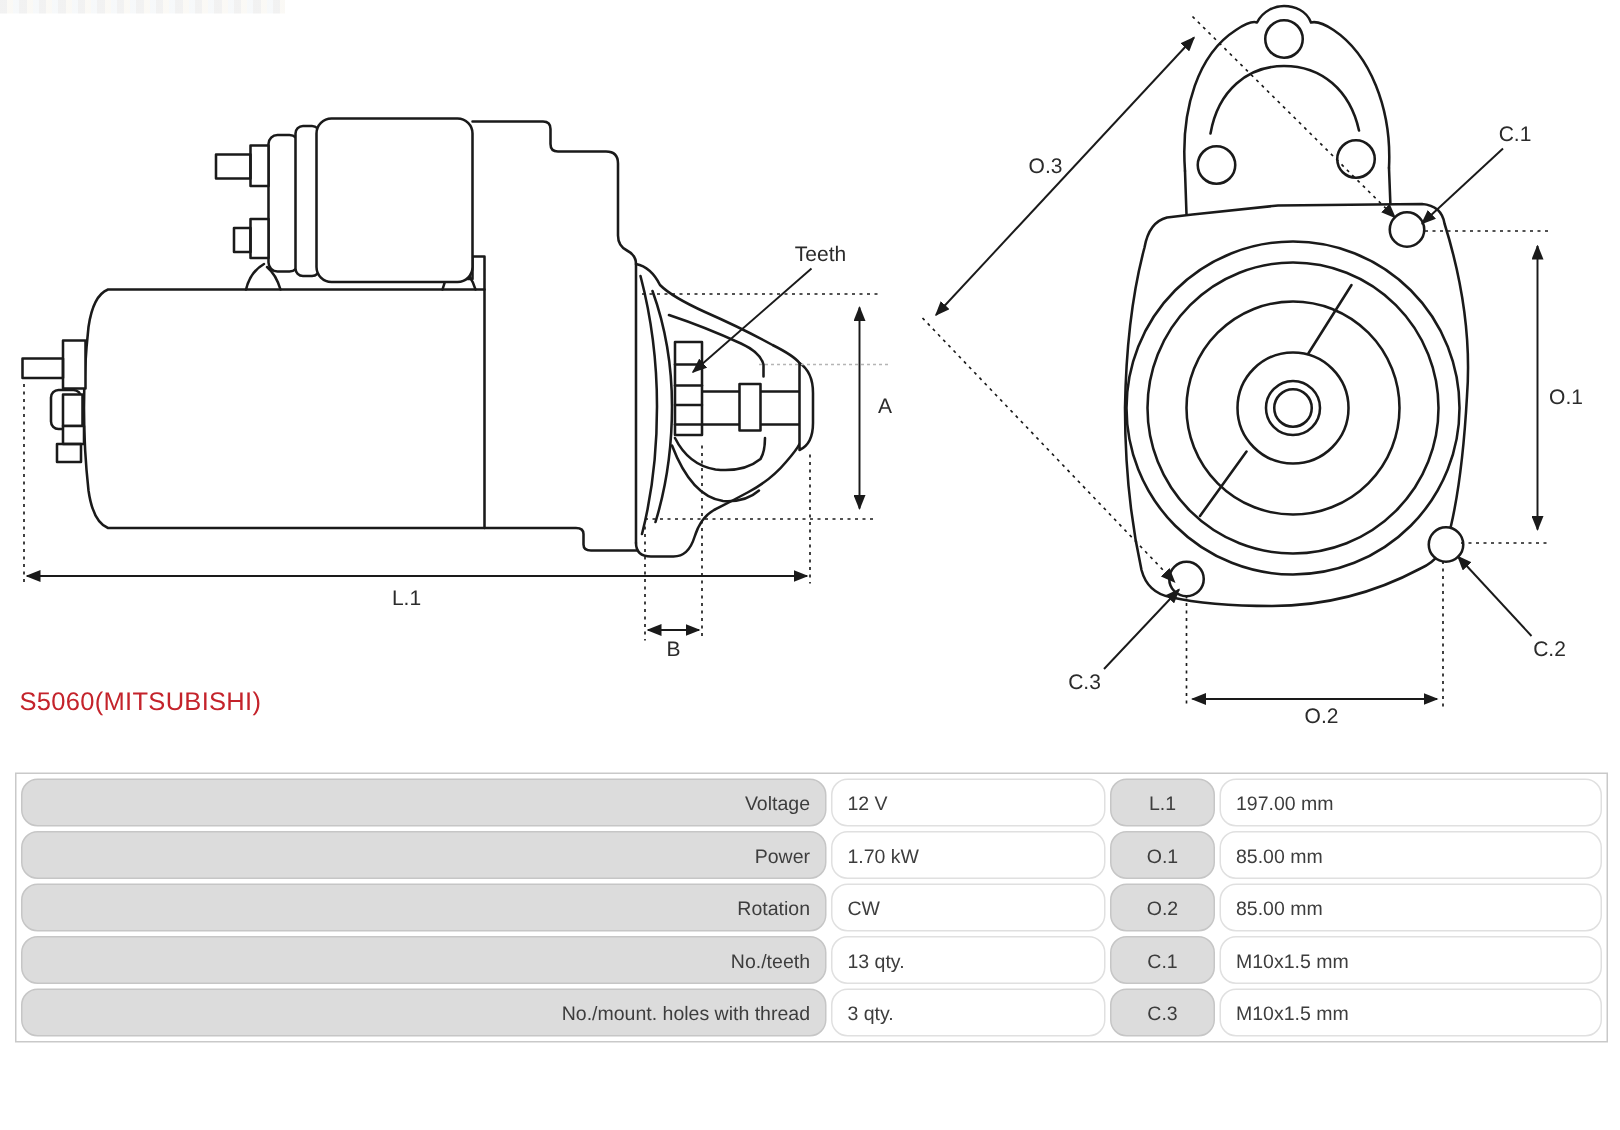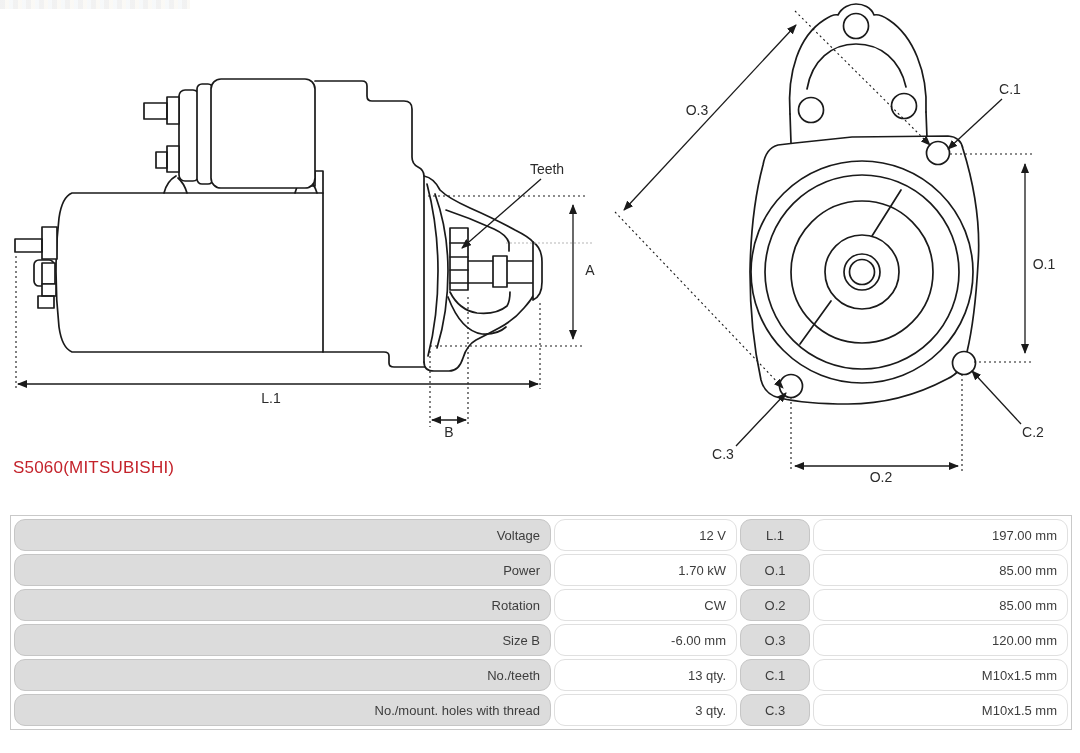--- a/index.html
+++ b/index.html
@@ -8,21 +8,21 @@
   .watermark{position:absolute;left:0;top:0;width:190px;height:9px;opacity:.35;
     background:repeating-linear-gradient(90deg,#d9d9d9 0 5px,#f2eee4 5px 9px,#e7edf1 9px 13px);}
   .drawing{position:absolute;left:0;top:0;}
   .part-no{position:absolute;left:13px;top:458px;font-size:17px;letter-spacing:.2px;
            color:#c4232b;white-space:nowrap;}
   table.spec{position:absolute;left:10px;top:515px;border-collapse:separate;border-spacing:3px;
              table-layout:fixed;width:1060px;background:#fff;border:1px solid #c9c9c9;}
   table.spec td{height:30px;font-size:13px;color:#3d3d3d;padding:0 10px;overflow:hidden;
                 white-space:nowrap;border-radius:11px;}
   td.lbl{background:#dcdcdc;border:1px solid #c6c6c6;text-align:right;}
-  td.val{background:#ffffff;border:1px solid #e0e0e0;text-align:right;}
+  td.val{background:#ffffff;border:1px solid #e0e0e0;}
   td.dim{background:#dcdcdc;border:1px solid #c6c6c6;text-align:center;}
   svg text{font-family:"Liberation Sans",sans-serif;font-size:14px;fill:#2b2b2b;}
   svg .ln{stroke:#1a1a1a;stroke-width:1.7;fill:none;stroke-linecap:round;stroke-linejoin:round;}
   svg .fw{fill:#ffffff;}
   svg .dimln{stroke:#1a1a1a;stroke-width:1.3;fill:none;}
   svg .dot{stroke:#1a1a1a;stroke-width:1.1;fill:none;stroke-dasharray:2 3;}
   svg .faint{stroke:#b5b5b5;stroke-width:1;fill:none;stroke-dasharray:2 2;}
 </style>
 </head>
 <body>
@@ -207,26 +207,20 @@
         <td class="dim">O.1</td>
         <td class="val">85.00 mm</td>
       </tr>
       <tr>
         <td class="lbl">Rotation</td>
         <td class="val">CW</td>
         <td class="dim">O.2</td>
         <td class="val">85.00 mm</td>
       </tr>
       <tr>
-        <td class="lbl">Size B</td>
-        <td class="val">-6.00 mm</td>
-        <td class="dim">O.3</td>
-        <td class="val">120.00 mm</td>
-      </tr>
-      <tr>
         <td class="lbl">No./teeth</td>
         <td class="val">13 qty.</td>
         <td class="dim">C.1</td>
         <td class="val">M10x1.5 mm</td>
       </tr>
       <tr>
         <td class="lbl">No./mount. holes with thread</td>
         <td class="val">3 qty.</td>
         <td class="dim">C.3</td>
         <td class="val">M10x1.5 mm</td>

